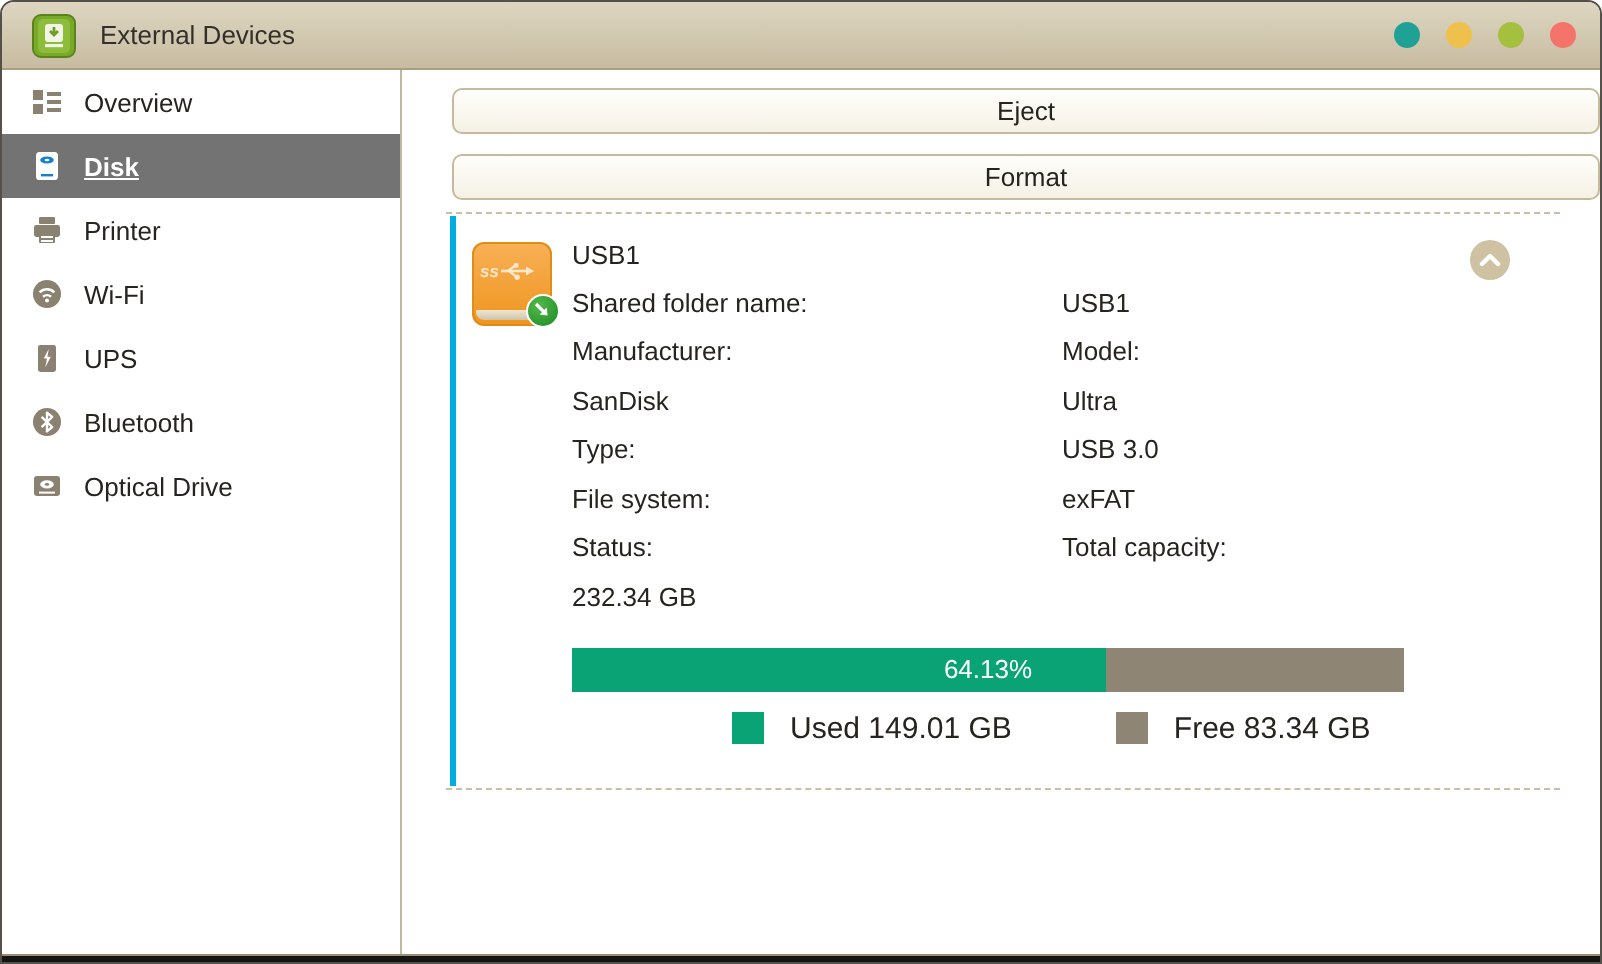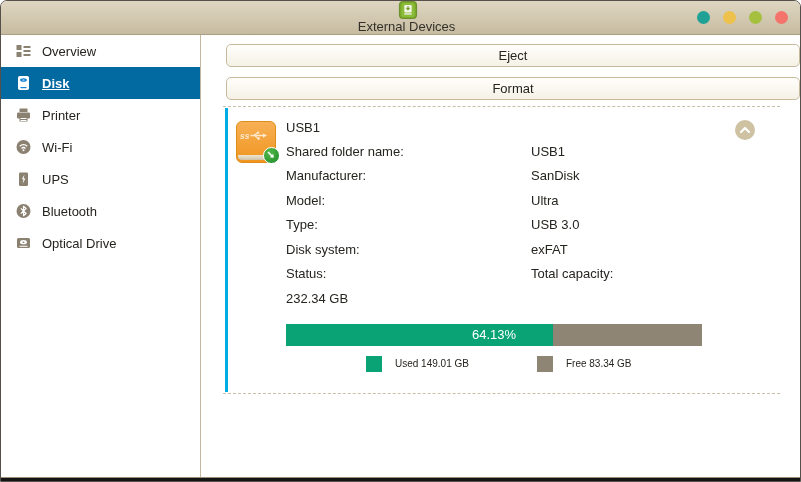--- a/index.html
+++ b/index.html
@@ -5,21 +5,21 @@
   * { box-sizing: border-box; margin: 0; padding: 0; }
   html,body { width:801px; height:482px; }
   body { font-family:"Liberation Sans", sans-serif; background:#fff; }
 
   .window { position:relative; width:801px; height:482px;
     border:1px solid #55504a; border-radius:7px 7px 0 0; overflow:hidden; background:#fff; }
 
   
   .titlebar { position:relative; height:34px;
     background:linear-gradient(#ded6c1, #c7bca1);
-    border-bottom:1px solid #a99d82; display:flex; align-items:center;flex-direction:column; }
+    border-bottom:1px solid #a99d82; display:flex; align-items:center; }
   .app-icon { width:22px; height:22px; margin-left:15px; }
   .title { margin-left:12px; font-size:13px; color:#33302a; }
   .dots { position:absolute; right:12px; top:0; height:33px; display:flex; align-items:center; gap:13px; }
   .dot { width:13px; height:13px; border-radius:50%; }
 
   
   .body { position:absolute; top:34px; left:0; right:0; bottom:4px; display:flex; background:#fff; }
   .bottom-strip { position:absolute; left:0; right:0; bottom:0; height:4px;
     background:#141414; border-top:1px solid #9a8e74; }
 
@@ -54,22 +54,22 @@
   .content { flex:1; margin-left:10px; margin-right:78px; }
   .dev-name { font-size:13px; color:#26241f; height:17px; }
   .fields { display:grid; grid-template-columns:245px 1fr; grid-auto-rows:24.5px;
     align-items:center; font-size:13px; color:#26241f; margin-top:2px; }
 
   .bar-wrap { position:relative; height:22px; margin-top:13px; overflow:hidden; }
   .bar-used { position:absolute; left:0; top:0; bottom:0; }
   .bar-label { position:absolute; inset:0; text-align:center; line-height:22px;
     color:#fff; font-size:13px; font-weight:normal; }
 
-  .legend { display:flex; gap:68px; margin-top:10px; padding-left:80px;
-    font-size:10px; color:#26241f; align-items:flex-end; }
+  .legend { display:flex; gap:52px; margin-top:10px; padding-left:80px;
+    font-size:15px; color:#26241f; align-items:flex-end; }
   .legend-item { display:flex; align-items:center; gap:13px; }
   .swatch { width:16px; height:16px; flex:none; }
 
   .collapse-btn { position:absolute; top:13px; right:25px; width:20px; height:20px;
     border:none; background:transparent; padding:0; cursor:pointer; }
 </style>
 </head>
 <body>
 
 <div class="window">
@@ -98,21 +98,21 @@
         <svg class="icn" viewBox="0 0 16 16" fill="currentColor">
           <rect x="1" y="2" width="5" height="5"></rect>
             <rect x="1" y="9" width="5" height="5"></rect>
           <rect x="8" y="3" width="7" height="2"></rect>
             <rect x="8" y="7" width="7" height="2"></rect>
             <rect x="8" y="11" width="7" height="2"></rect>
         </svg>
         <span>Overview</span>
       </div>
 
-      <div class="side-item selected" style="background: #0369a1; text-decoration: underline;">
+      <div class="side-item selected" style="background: #737373; text-decoration: underline;">
         <svg class="icn" viewBox="0 0 16 16" fill="currentColor">
           <rect x="2.5" y="1" width="11" height="14" rx="1.8"></rect>
           <ellipse cx="8" cy="5" rx="3.4" ry="1.8" fill="var(--icon-bg)"></ellipse>
           <ellipse cx="8" cy="5" rx="1.2" ry="0.6"></ellipse>
           <rect x="5" y="12" width="6" height="1.2" fill="var(--icon-bg)"></rect>
         </svg>
         <span>Disk</span>
       </div>
 
       <div class="side-item">
@@ -193,26 +193,26 @@
             </div>
           </div>
 
           <div class="content">
             <div class="dev-name">USB1</div>
 
             <div class="fields">
               <div>Shared folder name:</div>
               <div>USB1</div>
               <div>Manufacturer:</div>
+              <div>Model:</div>
               <div>SanDisk</div>
-              <div>Model:</div>
               <div>Ultra</div>
               <div>Type:</div>
               <div>USB 3.0</div>
-              <div>Disk system:</div>
+              <div>File system:</div>
               <div>exFAT</div>
               <div>Status:</div>
               <div>Total capacity:</div>
               <div>232.34 GB</div>
             </div>
 
             <div class="bar-wrap" style="background: rgb(142, 133, 116);">
               <div class="bar-used" style="width: 64.13%; background: rgb(9, 163, 118);"></div>
               <div class="bar-label">64.13%</div>
             </div>

